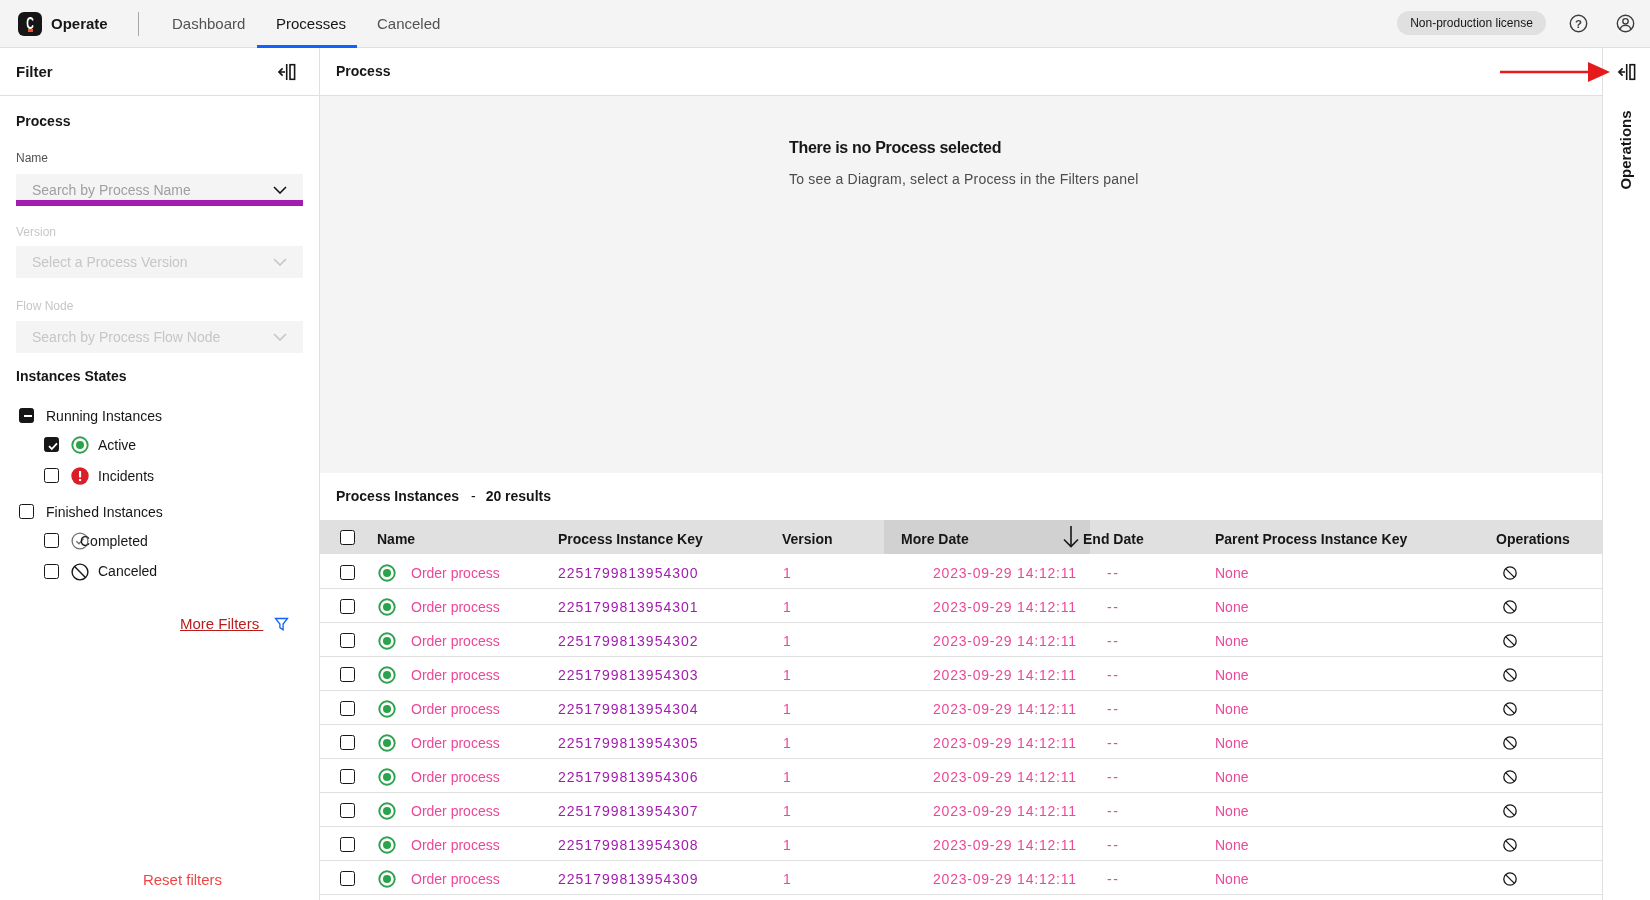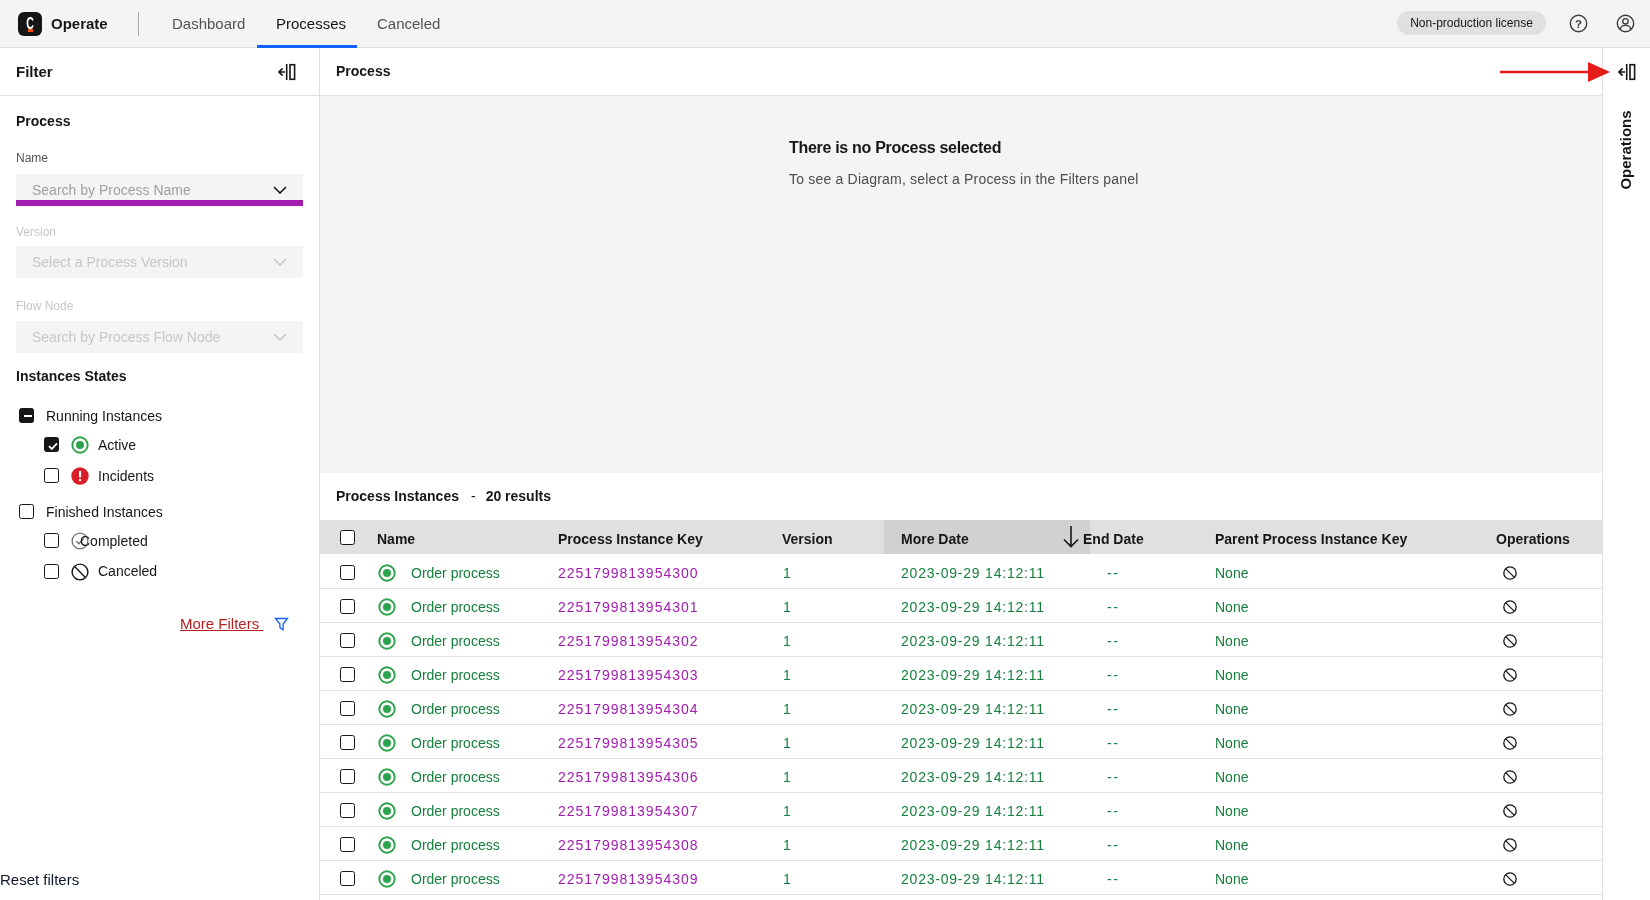--- a/index.html
+++ b/index.html
@@ -36,40 +36,40 @@
   font-size:14px; line-height:32px; padding-left:16px; color:#9f9f9f; }
 .dd.en { border-bottom:6px solid #a21caf; }
 .dd.dis { color:#c6c6c6; }
 .dd svg { position:absolute; right:16px; top:12px; }
 .cb { position:absolute; width:15px; height:15px; border:1.6px solid #161616; border-radius:2.5px; background:#fff; }
 .cb.on { background:#161616; }
 .cb.on svg { position:absolute; left:0.5px; top:0.5px; }
 .cblbl { position:absolute; font-size:14px; color:#161616; line-height:15px; }
 .sicon { position:absolute; width:18px; height:18px; }
 #morefilters { position:absolute; left:180px; top:567px; font-size:15px; color:#b91c1c;text-decoration:underline; }
-#resetfilters { position:absolute; left:0px; top:823px; width:319px; font-size:15px; color:#0f172a; }
+#resetfilters { position:absolute; left:0px; top:823px; width:319px; text-align:center; font-size:15px; color:#ef4444;padding-left:46px; }
 
 #main { position:absolute; left:320px; top:48px; width:1282px; height:852px; background:#fff; }
 #mainhdr { position:absolute; left:0; top:0; width:1282px; height:48px; border-bottom:1px solid #e0e0e0; background:#fff; }
 #mainhdr .t { position:absolute; left:16px; line-height:47px; font-size:14px; font-weight:bold; }
 #diagram { position:absolute; left:0; top:48px; width:1282px; height:377px; background:#f4f4f4; }
 #empty { position:absolute; left:469px; top:40px; width:400px; }
 #empty .t1 { font-size:16px; font-weight:bold; line-height:24px; color:#161616; letter-spacing:-0.3px; }
 #empty .t2 { font-size:14px; line-height:26px; margin-top:6px; color:#4c4c4c; letter-spacing:0.2px; }
 #instpanel { position:absolute; left:0; top:425px; width:1282px; height:427px; background:#fff; }
 #insthdr { position:absolute; left:16px; top:0; height:47px; line-height:47px; font-size:14px; }
 #insthdr b { font-weight:bold; }
 
 #thead { position:absolute; left:0; top:47px; width:1282px; height:34px; background:#e0e0e0; }
 #thead .sorted { position:absolute; left:564px; top:0; width:206px; height:34px; background:#d1d1d1; }
 .th { position:absolute; top:1.5px; height:34px; line-height:34px; font-size:14px; font-weight:bold; color:#161616; }
 .row { position:absolute; left:0; width:1282px; height:34px; border-bottom:1px solid #e0e0e0; background:#fff; }
-.td { position:absolute; top:1.5px; height:33px; line-height:33px; font-size:14px; color:#15803d; }
+.td { position:absolute; top:1.5px; height:33px; line-height:33px; font-size:14px; color:#ec4899; }
 .td.lnk { color:#a21caf; letter-spacing:1.0px; }
-.td.dt { letter-spacing:0.78px; }
+.td.dt { letter-spacing:0.78px;margin-left:32px; }
 .td.dd2 { letter-spacing:1.6px; }
 .rowcb { position:absolute; left:20px; top:9.5px; }
 .rowicon { position:absolute; left:58px; top:9px; }
 .opicon { position:absolute; left:1183px; top:10.5px; }
 
 #rightrail { position:absolute; left:1602px; top:48px; width:48px; height:852px; background:#fff; border-left:1px solid #e0e0e0; }
 #opslabel { position:absolute; left:1624.5px; top:150px; font-size:15px; font-weight:bold; color:#161616;
   transform:translate(-50%,-50%) rotate(-90deg); white-space:nowrap; }
 #redarrow { position:absolute; left:1498px; top:60px; }
 .panicon { position:absolute; }

